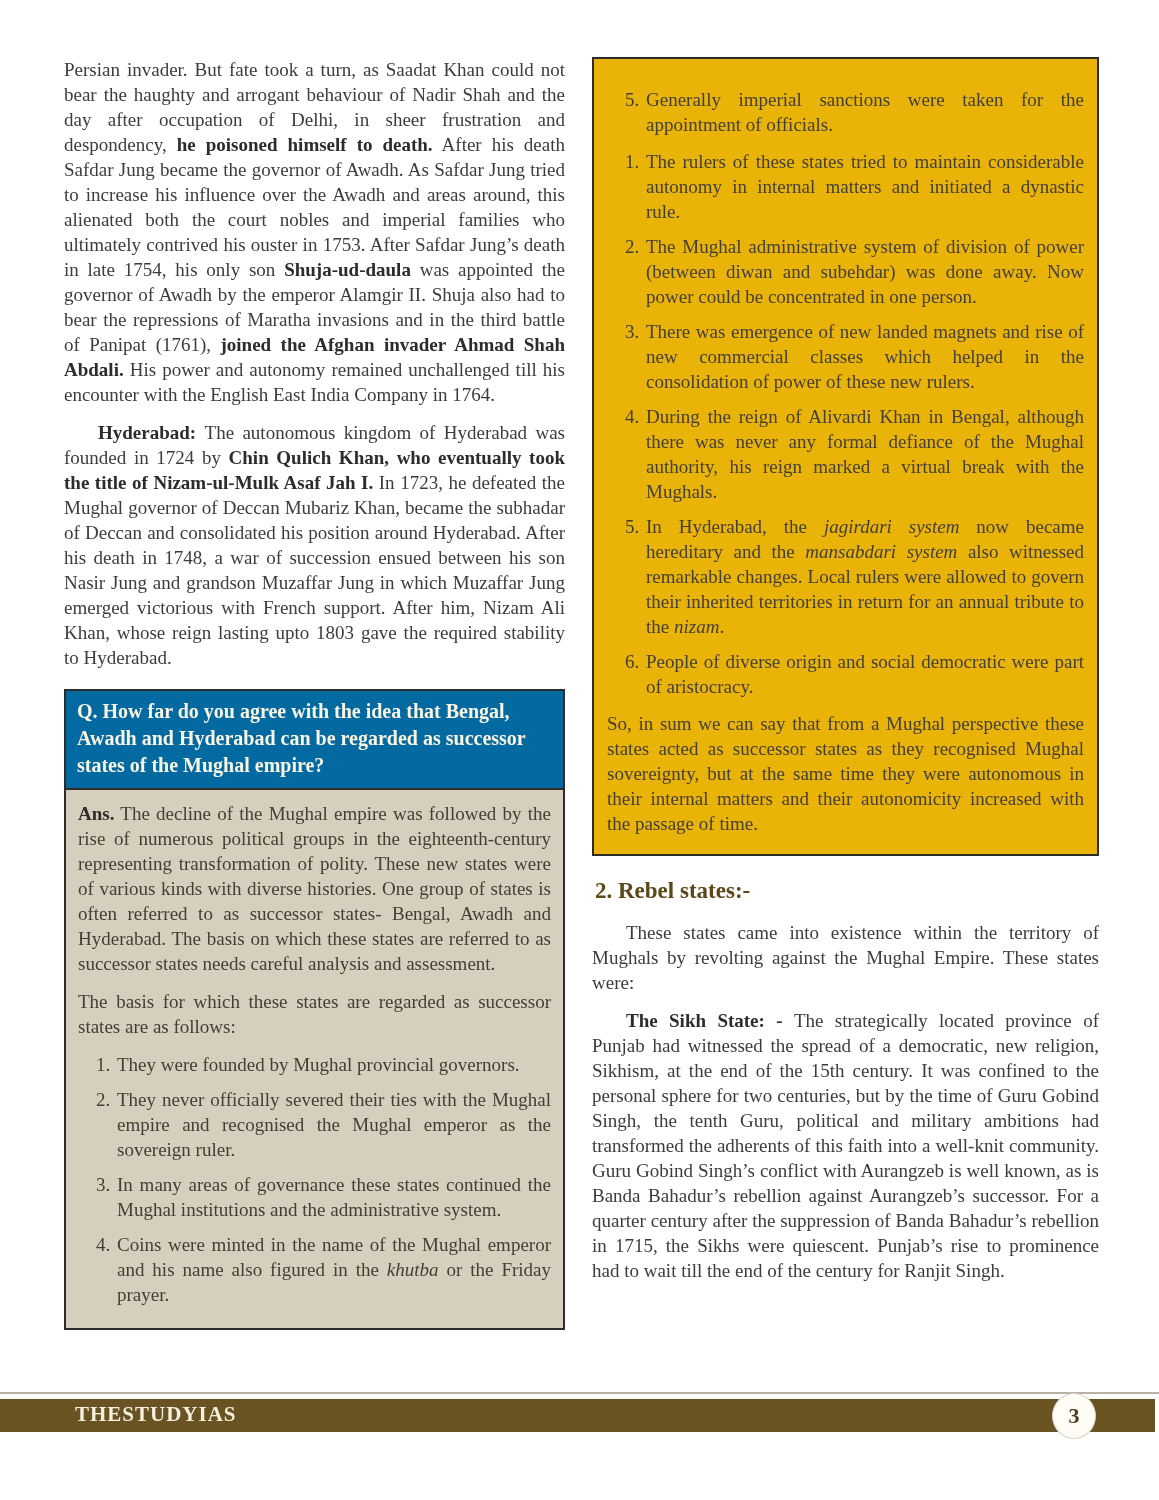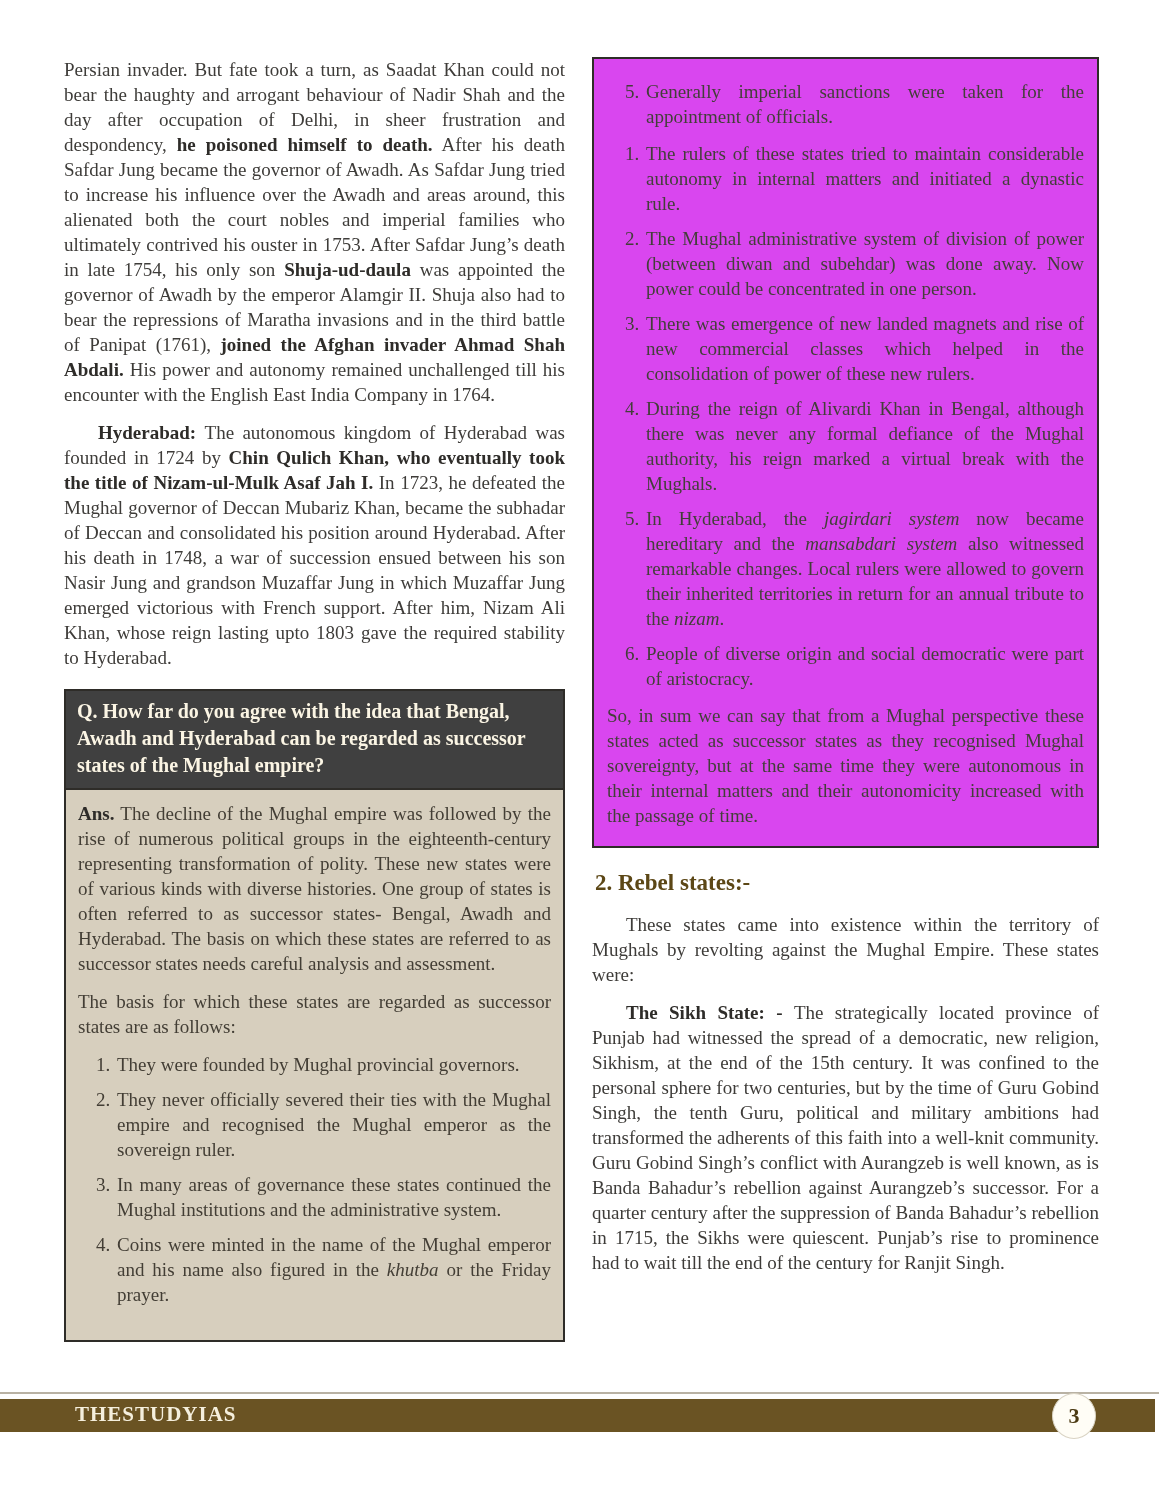--- a/index.html
+++ b/index.html
@@ -23,41 +23,41 @@
 
   p { margin: 0 0 13px 0; }
   .indent { text-indent: 34px; }
 
   
   .qa-box {
     border: 2px solid #2e2c28;
     margin-top: 19px;
   }
   .qa-header {
-    background: #404040;
+    background: #0369a1;
     color: #fbf5e4;
     font-weight: bold;
     font-size: 20px;
     line-height: 27px;
     padding: 7px 11px 9px 11px;
     border-bottom: 2px solid #2e2c28;
     text-align: left;
   }
   .qa-body {
     background: #d7cfbe;
     color: #433e35;
-    padding: 11px 12px 21px 12px;
+    padding: 11px 12px 9px 12px;
   }
 
   
   .cont-box {
     border: 2px solid #2e2c28;
-    background: #d946ef;
+    background: #eab308;
     color: #433f39;
-    padding: 20px 13px 10px 13px;
+    padding: 28px 13px 10px 13px;
   }
 
   ol.num-list {
     margin: 0 0 12px 0;
     padding-left: 37px;
   }
   ol.num-list li {
     margin: 0 0 10px 0;
     padding-left: 2px;
   }

